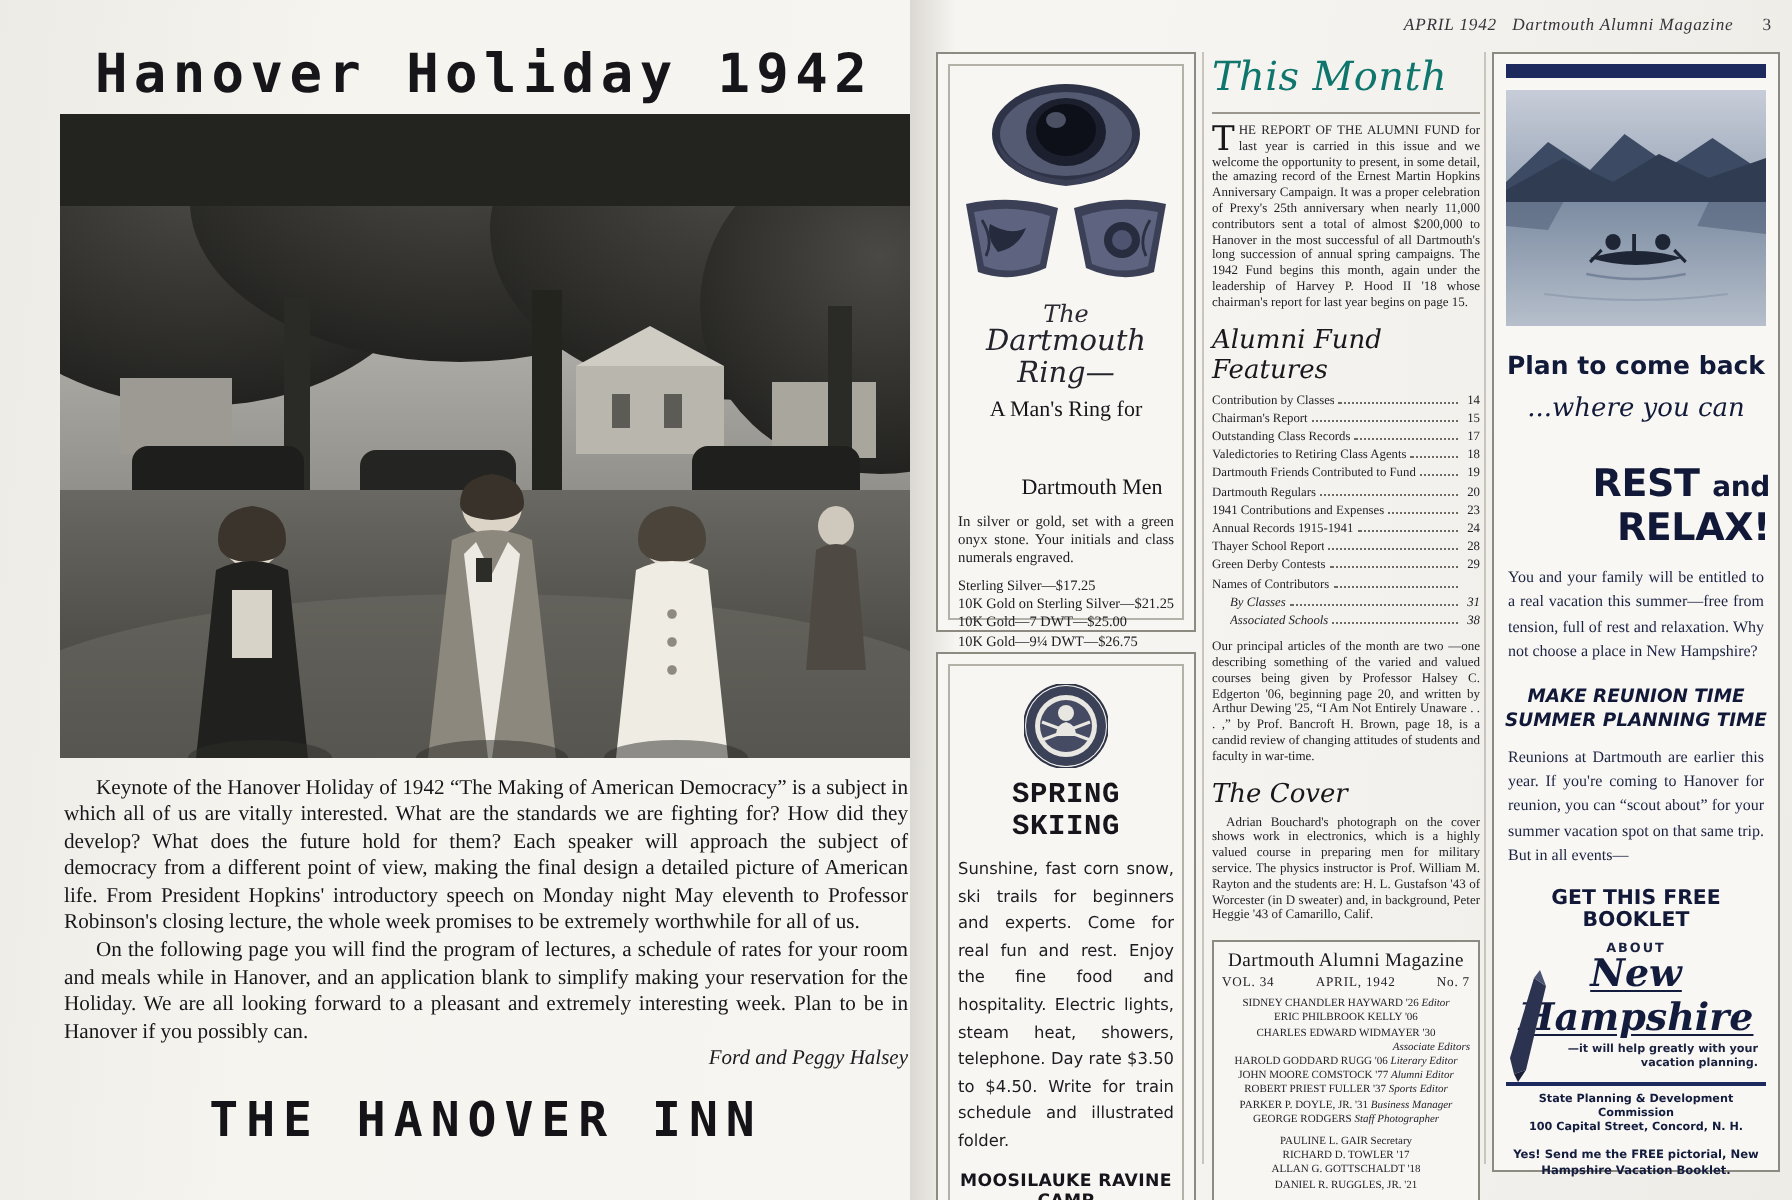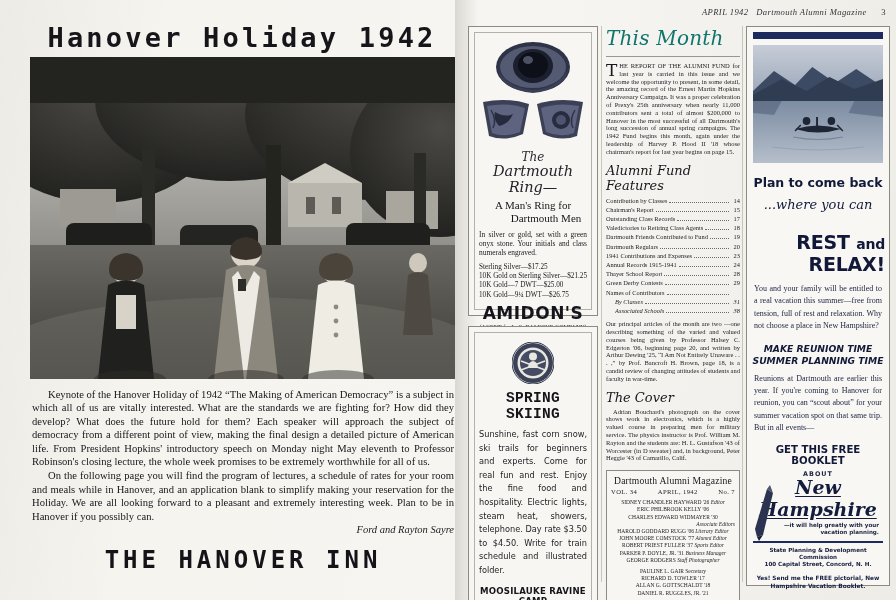--- a/index.html
+++ b/index.html
@@ -78,21 +78,21 @@
   .rings{height:110px;position:relative;}
   .rings svg{display:block;}
   .ring-top{position:absolute;left:50%;top:2px;transform:translateX(-50%);}
   .ring-l{position:absolute;left:2px;top:58px;}
   .ring-r{position:absolute;right:2px;top:58px;}
   .script-the{text-align:center;font-family:"DejaVu Serif",serif;font-style:italic;
     font-size:12px;color:#2a2a33;margin-top:2px;}
   .script-name{text-align:center;font-family:"DejaVu Serif",serif;font-style:italic;
     font-size:14.5px;color:#23232c;margin-top:-1px;}
   .ring-sub{text-align:center;font-size:11px;line-height:13px;margin-top:4px;color:#16161a;}
-  .ring-sub .l2{display:block;padding-left:26px;}
+  .ring-sub .l2{display:block;padding-left:26px;margin-top:26px;}
   .ring-desc{font-size:7.4px;line-height:9.2px;margin-top:5px;text-align:justify;color:#202024;}
   .price-list{font-size:7.2px;line-height:9.4px;margin-top:5px;color:#202024;}
   .amidons{text-align:center;font-family:"DejaVu Sans",sans-serif;font-weight:700;
     font-size:17px;letter-spacing:.5px;color:#14141c;margin-top:3px;}
   .agent{text-align:center;font-size:6px;line-height:7.4px;margin-top:1px;color:#25252a;}
   .agent .mail{font-size:5.4px;}
   .write-to{text-align:center;font-size:6.2px;line-height:7.6px;margin-top:3px;
     font-weight:700;color:#1a1a20;}
 
   
@@ -250,21 +250,21 @@
         <ellipse cx="216" cy="322" rx="38" ry="9" fill="#2b2b27" opacity="0.5"></ellipse>
         <ellipse cx="308" cy="322" rx="36" ry="9" fill="#2b2b27" opacity="0.5"></ellipse>
       </svg>
     </div>
 
     <div class="lp-body">
       <p>Keynote of the Hanover Holiday of 1942 “The Making of American Democracy” is a subject in which all of us are vitally interested. What are the standards we are fighting for? How did they develop? What does the future hold for them? Each speaker will approach the subject of democracy from a different point of view, making the final design a detailed picture of American life. From President Hopkins' introductory speech on Monday night May eleventh to Professor Robinson's closing lecture, the whole week promises to be extremely worthwhile for all of us.</p>
       <p>On the following page you will find the program of lectures, a schedule of rates for your room and meals while in Hanover, and an application blank to simplify making your reservation for the Holiday. We are all looking forward to a pleasant and extremely interesting week. Plan to be in Hanover if you possibly can.</p>
     </div>
 
-    <div class="signature">Ford and Rayton Sayre</div>
+    <div class="signature">Ford and Peggy Halsey</div>
     <div class="footline">THE HANOVER INN</div>
   </div>
 
   <div class="gutter-shadow"></div>
 
   <div class="right-page">
 
     <div class="running-head">
       <span>APRIL 1942</span>
       &nbsp;

